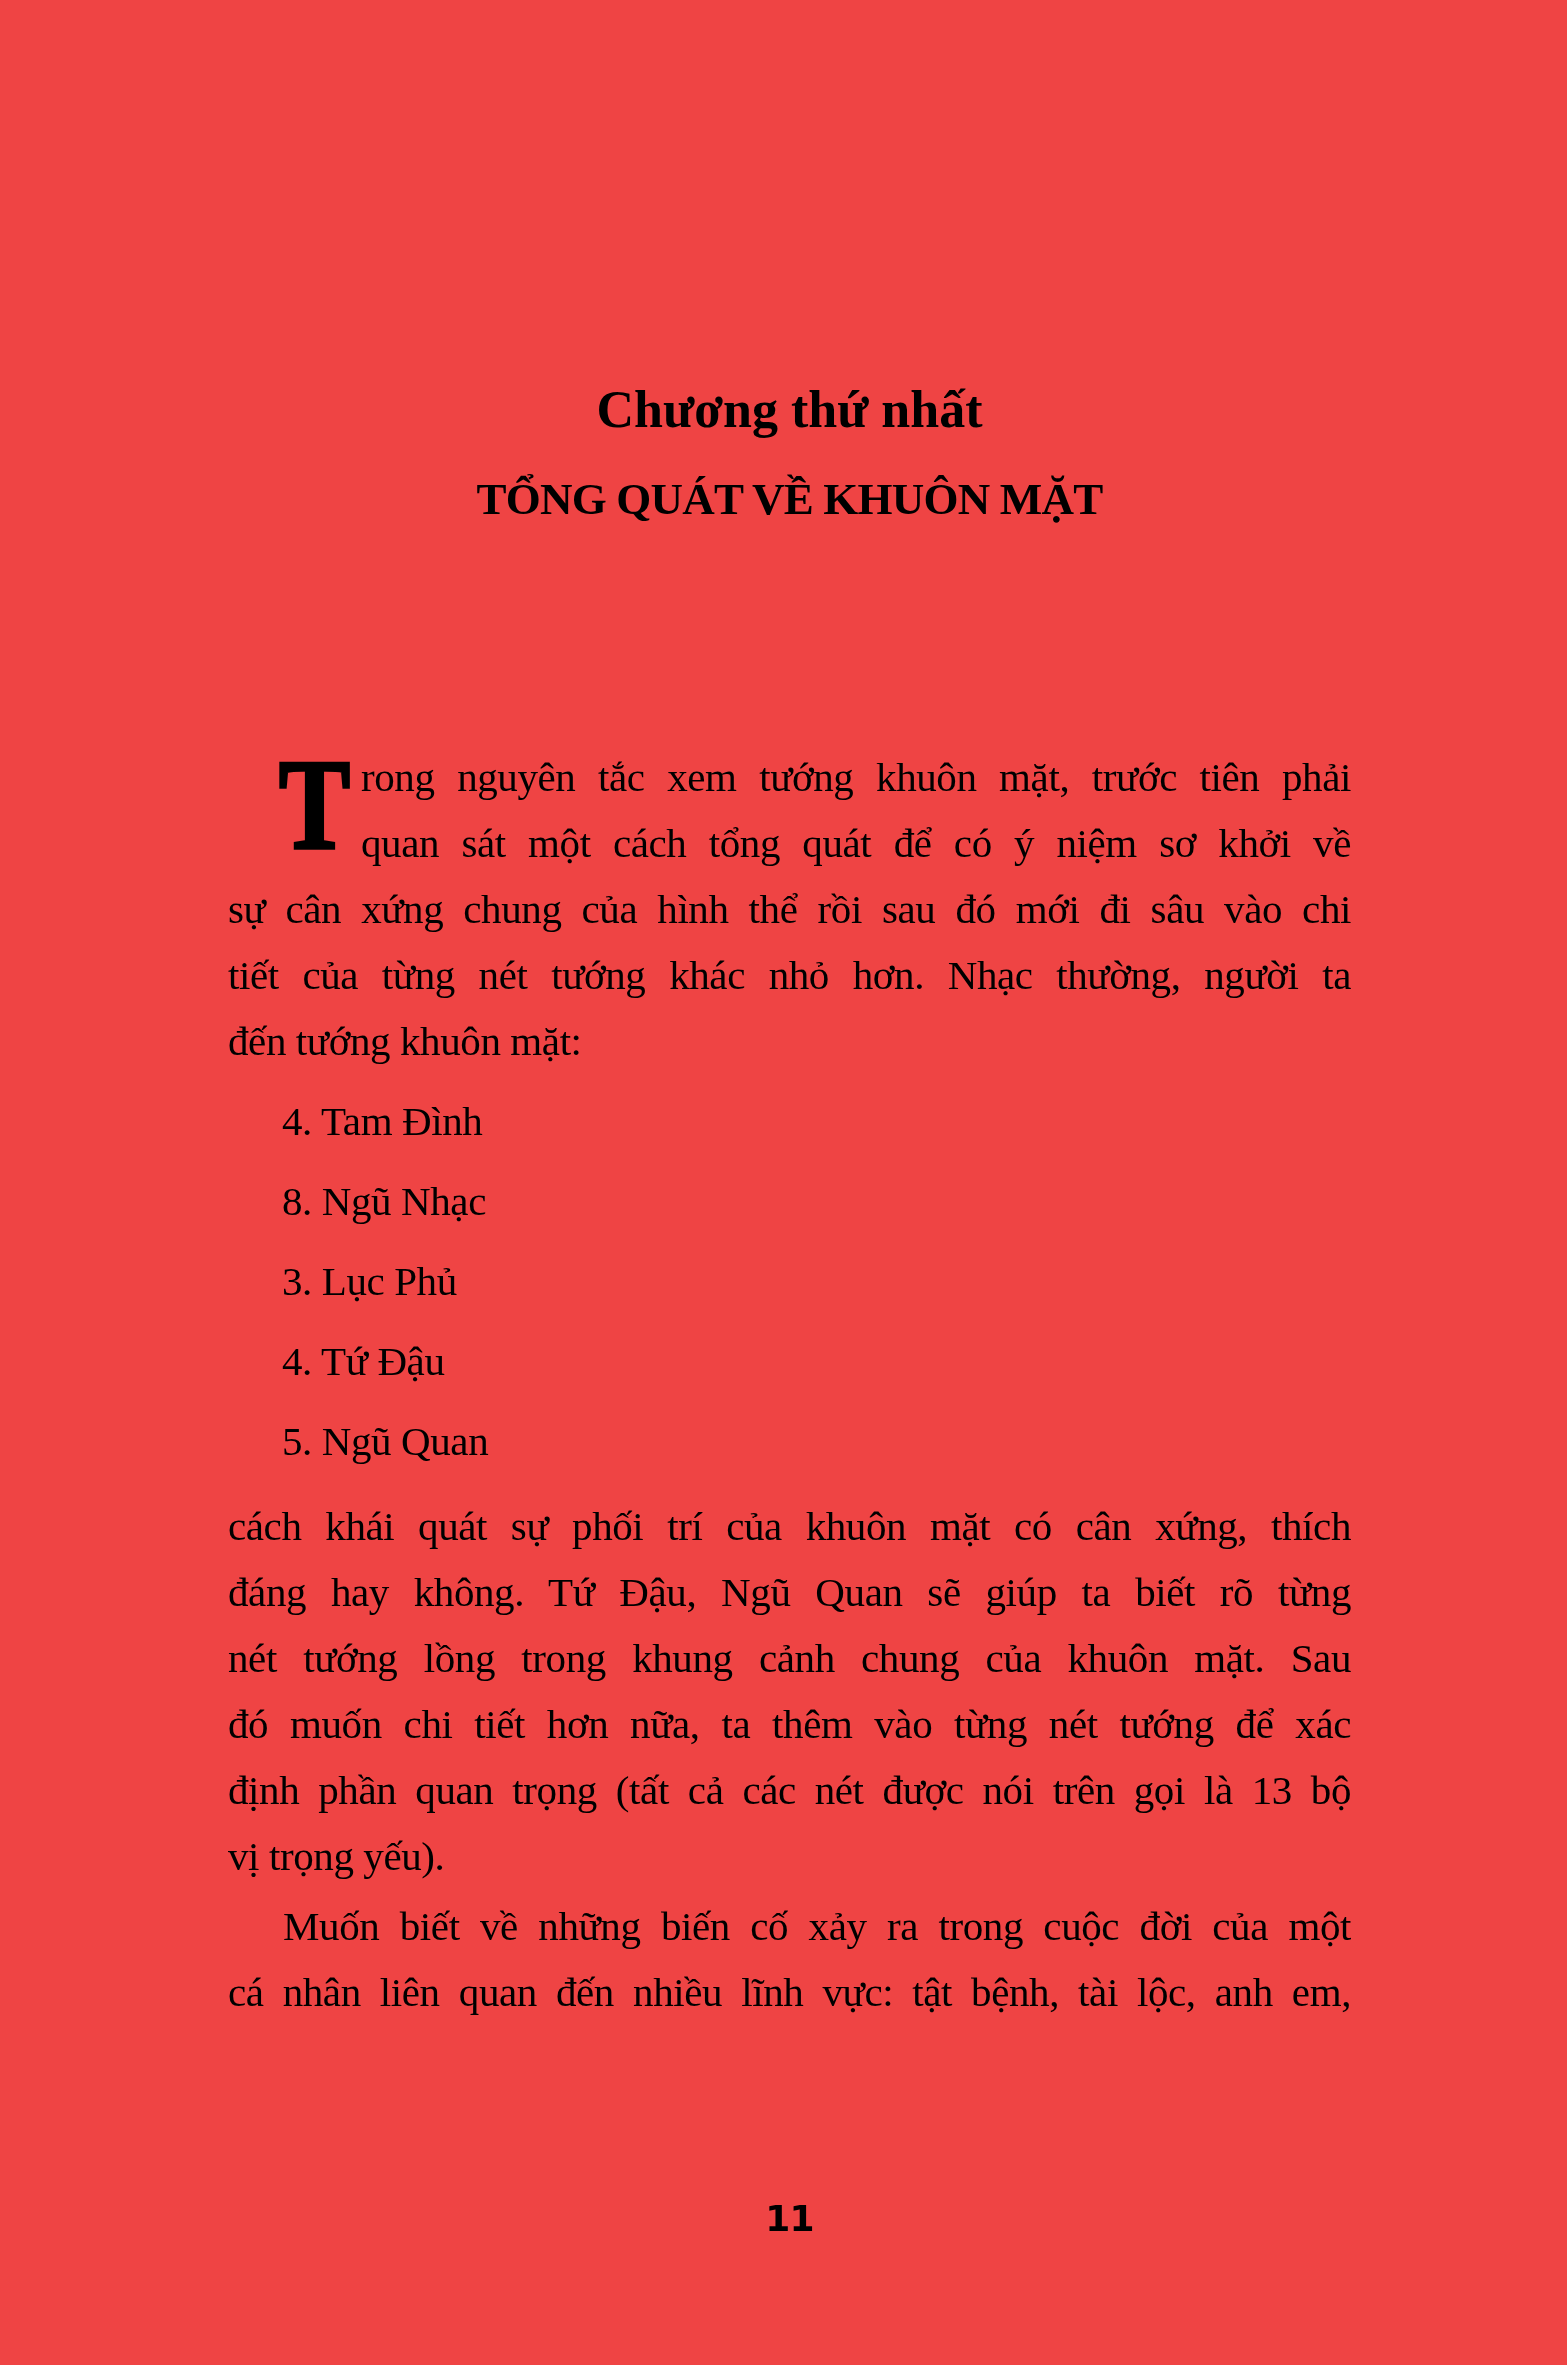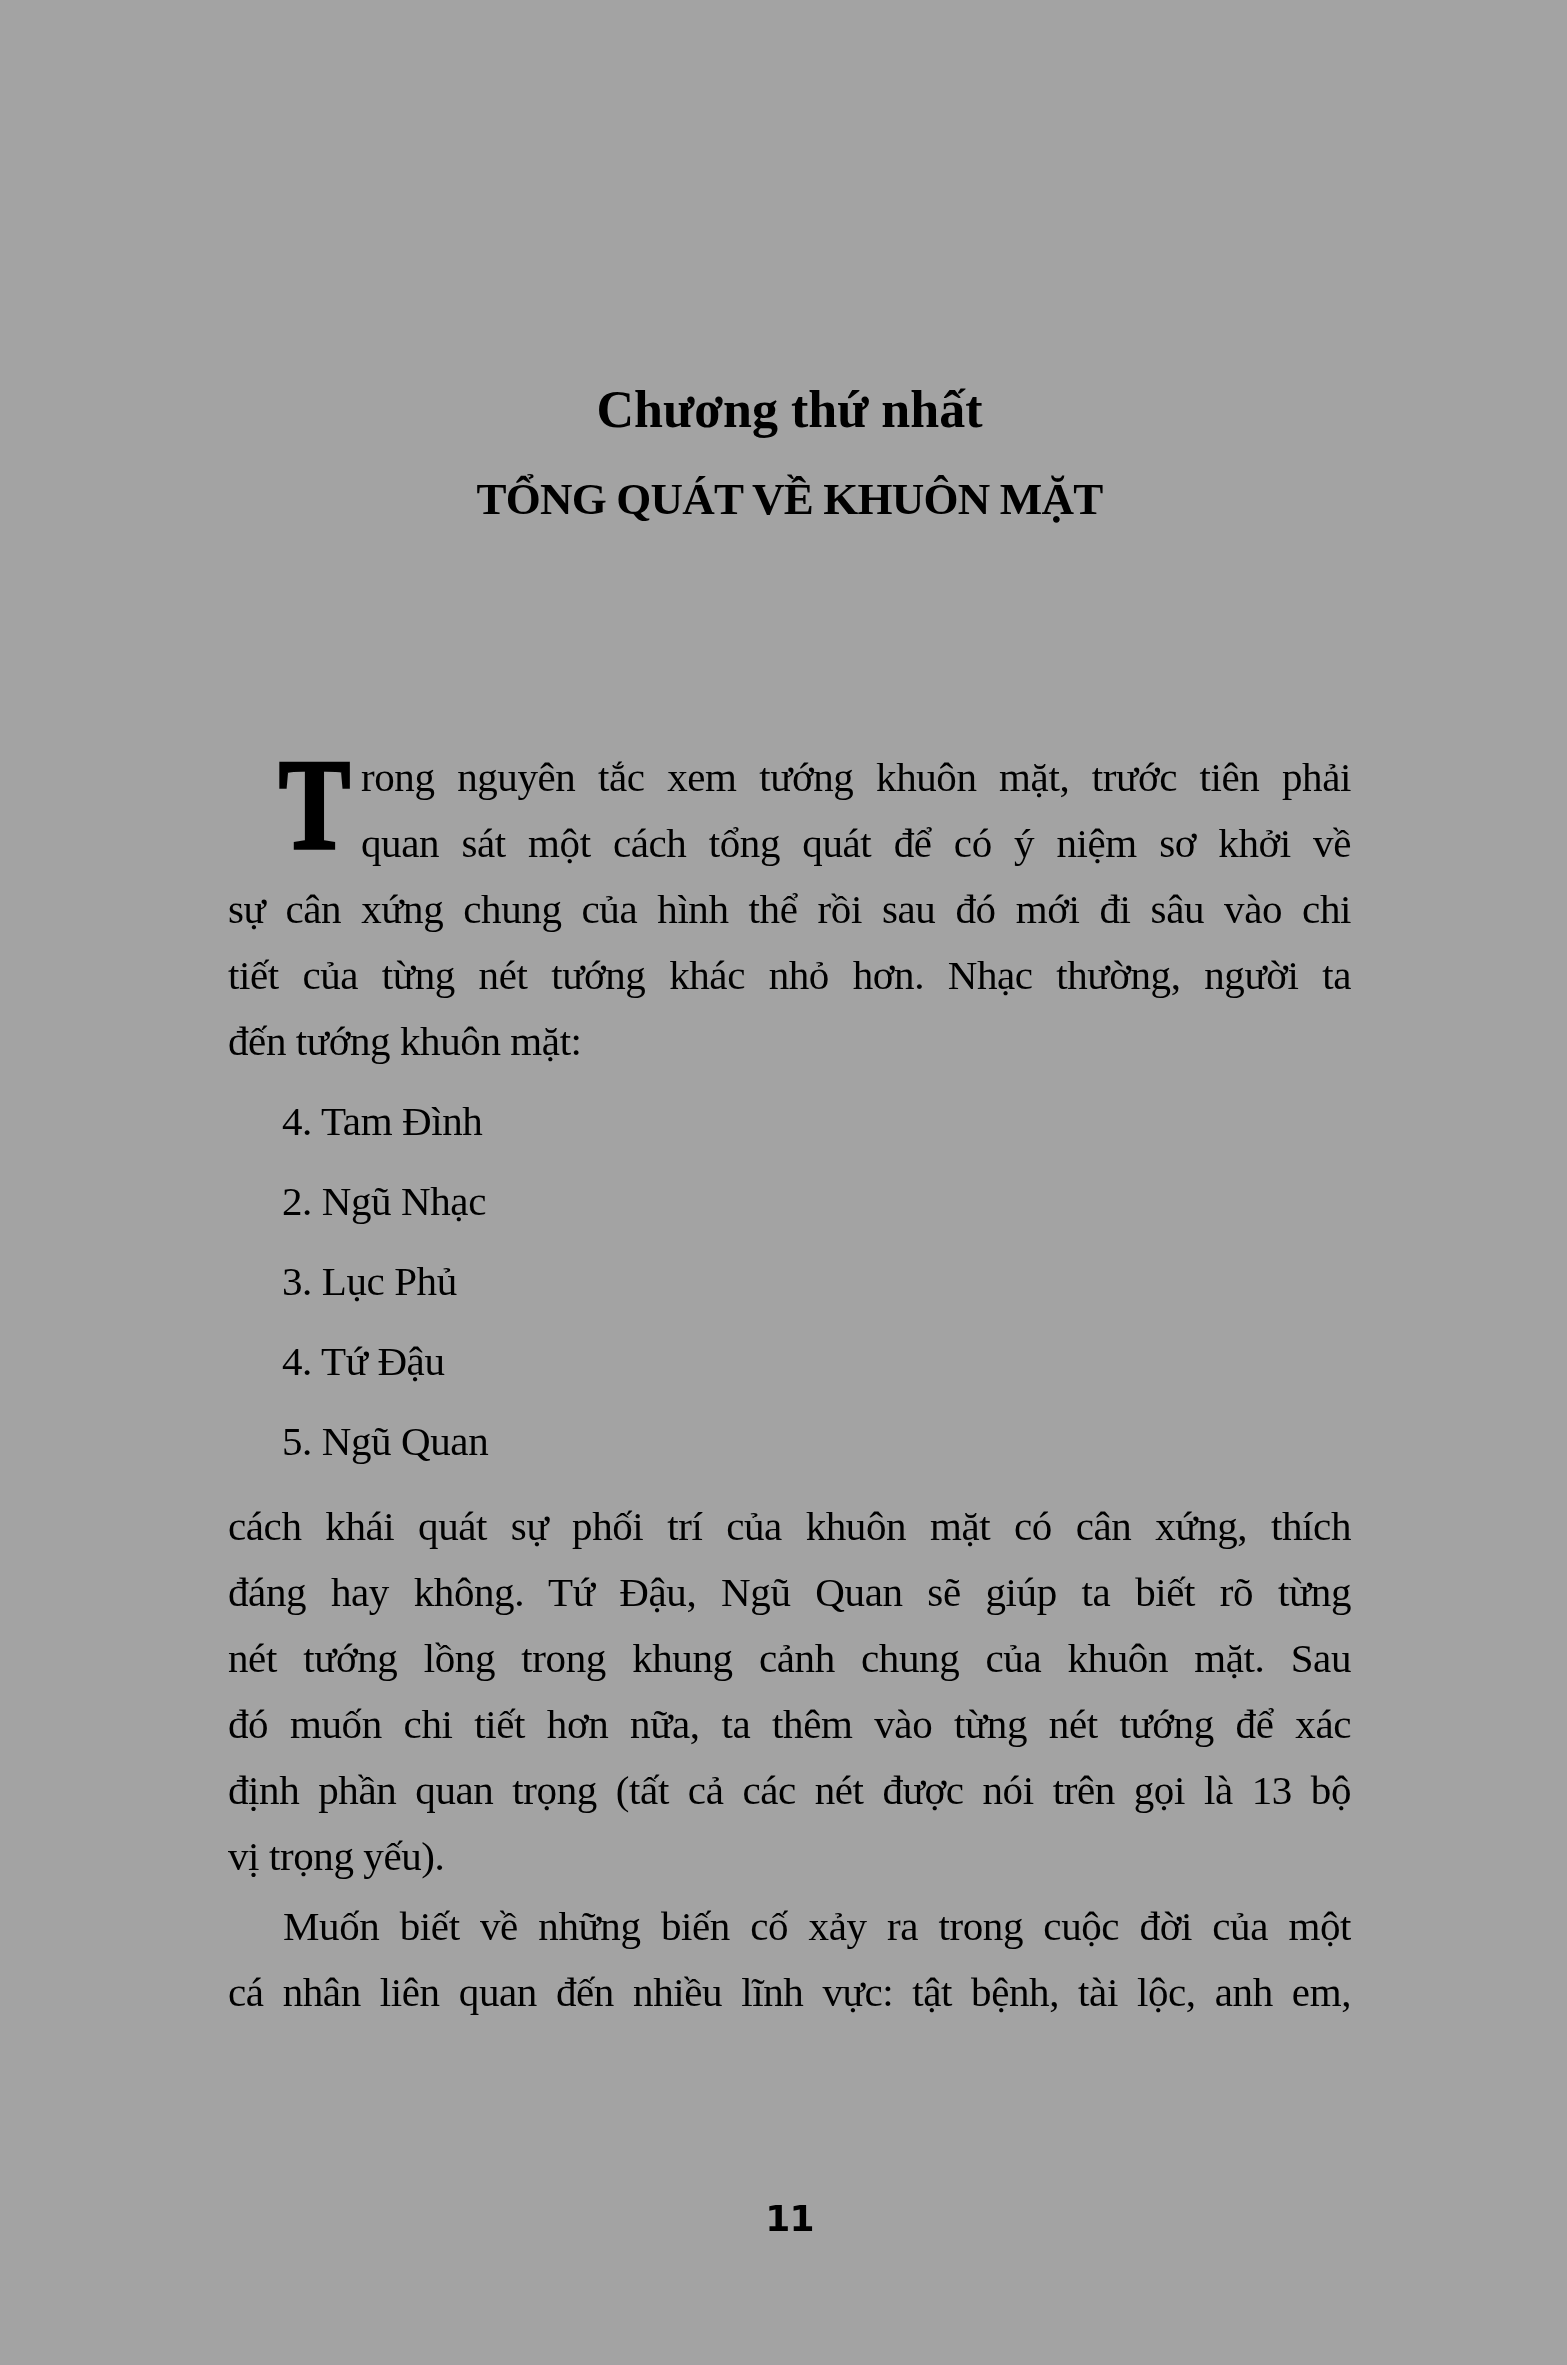--- a/index.html
+++ b/index.html
@@ -4,21 +4,21 @@
 <style>
   html, body {
     margin: 0;
     padding: 0;
     background: #ffffff;
   }
   .book-page {
     position: relative;
     width: 1568px;
     height: 2366px;
-    background: #a3a3a3;
+    background: #ef4444;
     color: #000000;
     font-family: "Liberation Serif", serif;
     overflow: hidden;
   }
   .page-header {
     position: absolute;
     left: 228px;
     top: 377px;
     width: 1123px;
     text-align: center;
@@ -106,21 +106,21 @@
       <span class="drop-cap">T</span>
       <div class="bline drop-indent">rong nguyên tắc xem tướng khuôn mặt, trước tiên phải</div>
       <div class="bline drop-indent">quan sát một cách tổng quát để có ý niệm sơ khởi về</div>
       <div class="bline">sự cân xứng chung của hình thể rồi sau đó mới đi sâu vào chi</div>
       <div class="bline">tiết của từng nét tướng khác nhỏ hơn. Nhạc thường, người ta</div>
       <div class="bline last">đến tướng khuôn mặt:</div>
     </div>
 
     <div class="numbered-list">
       <div class="list-item">4. Tam Đình</div>
-      <div class="list-item">2. Ngũ Nhạc</div>
+      <div class="list-item">8. Ngũ Nhạc</div>
       <div class="list-item">3. Lục Phủ</div>
       <div class="list-item">4. Tứ Đậu</div>
       <div class="list-item">5. Ngũ Quan</div>
     </div>
 
     <div class="para para-2">
       <div class="bline">cách khái quát sự phối trí của khuôn mặt có cân xứng, thích</div>
       <div class="bline">đáng hay không. Tứ Đậu, Ngũ Quan sẽ giúp ta biết rõ từng</div>
       <div class="bline">nét tướng lồng trong khung cảnh chung của khuôn mặt. Sau</div>
       <div class="bline">đó muốn chi tiết hơn nữa, ta thêm vào từng nét tướng để xác</div>

